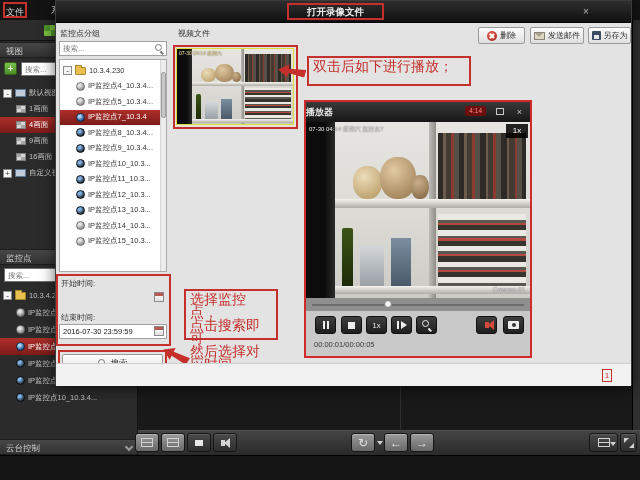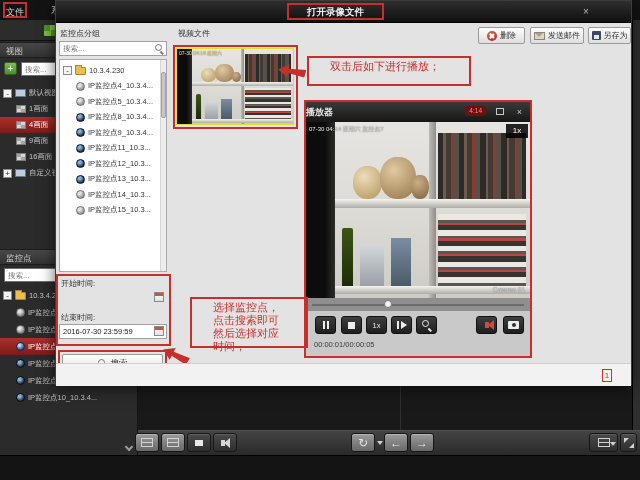--- a/index.html
+++ b/index.html
@@ -83,21 +83,21 @@
   .i-mag::before{content:'';position:absolute;left:0;top:0;width:5px;height:5px;border:1.5px solid #777;border-radius:50%;}
   .i-mag::after{content:'';position:absolute;right:0;bottom:0;width:4px;height:1.5px;background:#777;transform:rotate(45deg);}
   .mag-abs{position:absolute;}
   .i-cal{position:absolute;width:10px;height:10px;border:1px solid #8a8a8a;background:linear-gradient(#ffffff,#e2e2e2);}
   .i-cal::before{content:'';position:absolute;left:0;top:0;width:100%;height:3px;background:#b85a50;}
   .dlg-tree{position:absolute;left:3px;top:58px;width:108px;height:213px;background:#fff;border:1px solid #aaaaaa;overflow:hidden;}
   .tree-scroll{position:absolute;right:0;top:0;width:6px;height:100%;background:#ededed;border-left:1px solid #d5d5d5;}
   .tree-thumb{position:absolute;right:0.5px;top:12px;width:5px;height:46px;background:#c6c6c6;border:1px solid #a2a2a2;border-radius:2px;}
   .redbox{position:absolute;border:2px solid #c5302c;}
   .dlg-search-btn{position:absolute;left:6px;top:353px;width:101px;height:19px;background:linear-gradient(#fdfdfd,#e3e3e3);border:1px solid #9a9a9a;border-radius:2px;font-size:8.5px;color:#222;display:flex;align-items:center;justify-content:center;}
-  .ann{position:absolute;border:2px solid #c5302c;color:#c5302c;font-size:11px;line-height:13px;padding:2px 21px;background:transparent;}
+  .ann{position:absolute;border:2px solid #c5302c;color:#c5302c;font-size:14px;line-height:13px;padding:2px 4px;background:transparent;}
   .arrow-svg{position:absolute;}
   .page-badge{position:absolute;right:19px;top:368px;width:10px;height:13px;border:1px solid #c5302c;color:#c5302c;font-size:8px;text-align:center;line-height:12px;}
   .dlg-bottom{position:absolute;left:0;top:362px;width:100%;height:23px;background:#f2f2f2;border-top:1px solid #cfcfcf;}
   
   .thumb-img{position:absolute;left:120px;top:47px;width:118px;height:77px;border:1px solid #dede2e;}
   .osd{position:absolute;color:#ffe9a0;font-size:5px;text-shadow:0 0 1px #000;white-space:nowrap;}
   .player{position:absolute;left:248px;top:99px;width:228px;height:258px;border:2px solid #cf2b2b;background:#c9c9c9;}
   .p-title{position:absolute;left:0;top:0;width:100%;height:20px;background:linear-gradient(#3a3a3a,#161616);}
   .p-title-text{position:absolute;left:0;width:100%;top:0;height:32px;line-height:20px;color:#e8e8e8;font-size:9px;font-weight:bold;}
   .p-badge{position:absolute;right:44px;top:4px;background:#6e0f0f;color:#ff8d7d;font-size:6.5px;padding:1px 4px;border-radius:2px;line-height:8px;}
@@ -232,20 +232,21 @@
           <span class="i-cam-on"></span>
           <span class="tlabel">IP监控点9_10.3.4...</span>
         </div>
         <div class="trow">
           <span class="indent"></span>
           <span class="i-cam-on"></span>
           <span class="tlabel">IP监控点10_10.3.4...</span>
         </div>
       </div>
 
+    <div class="sec-head" style="top:398px;">云台控制</div>
     <span class="chev-down" style="left:126px;top:403px;position:absolute;"></span>
   </div>
 
   <div class="abs live-toolbar"></div>
   <div class="tbtn light" style="left:135px;width:24px;">
       <span class="i-grid2"></span>
     </div>
   <div class="tbtn light" style="left:161px;width:24px;">
       <span class="i-grid2"></span>
     </div>
@@ -316,29 +317,39 @@
           <div class="trow">
             <span class="indent"></span>
             <span class="i-cam-off"></span>
             <span class="tlabel">IP监控点4_10.3.4...</span>
           </div>
           <div class="trow">
             <span class="indent"></span>
             <span class="i-cam-off"></span>
             <span class="tlabel">IP监控点5_10.3.4...</span>
           </div>
+          <div class="trow sel">
+            <span class="indent"></span>
+            <span class="i-cam-sel"></span>
+            <span class="tlabel">IP监控点7_10.3.4</span>
+          </div>
           <div class="trow">
             <span class="indent"></span>
             <span class="i-cam-on"></span>
             <span class="tlabel">IP监控点8_10.3.4...</span>
           </div>
           <div class="trow">
             <span class="indent"></span>
             <span class="i-cam-on"></span>
             <span class="tlabel">IP监控点9_10.3.4...</span>
+          </div>
+          <div class="trow">
+            <span class="indent"></span>
+            <span class="i-cam-on"></span>
+            <span class="tlabel">IP监控点10_10.3...</span>
           </div>
           <div class="trow">
             <span class="indent"></span>
             <span class="i-cam-on"></span>
             <span class="tlabel">IP监控点11_10.3...</span>
           </div>
           <div class="trow">
             <span class="indent"></span>
             <span class="i-cam-on"></span>
             <span class="tlabel">IP监控点12_10.3...</span>
@@ -454,21 +465,21 @@
         <div class="pbtn" style="left:170px;">
             <span class="g-audio"></span>
           </div>
         <div class="pbtn" style="left:197px;">
             <span class="g-cam"></span>
           </div>
         <span class="p-time">00:00:01/00:00:05</span>
       </div>
     </div>
 
-    <div class="ann" style="left:128px;top:296px;width:118px;height:51px;margin-left:6px;">
+    <div class="ann" style="left:128px;top:288px;width:94px;height:51px;">
       <div>选择监控点，</div>
       <div>点击搜索即可</div>
       <div>然后选择对应时间，</div>
     </div>
     <svg class="arrow-svg" style="left:106px;top:346px;transform:rotate(27deg);" width="28" height="16" viewBox="0 0 32 16">
       <path d="M0 9 L12 1 L12 6 L32 4 L31 13 L12 11 L12 16 Z" fill="#c5302c"></path>
     </svg>
 
     <div class="dlg-bottom"></div>
     <div class="page-badge">1</div>

